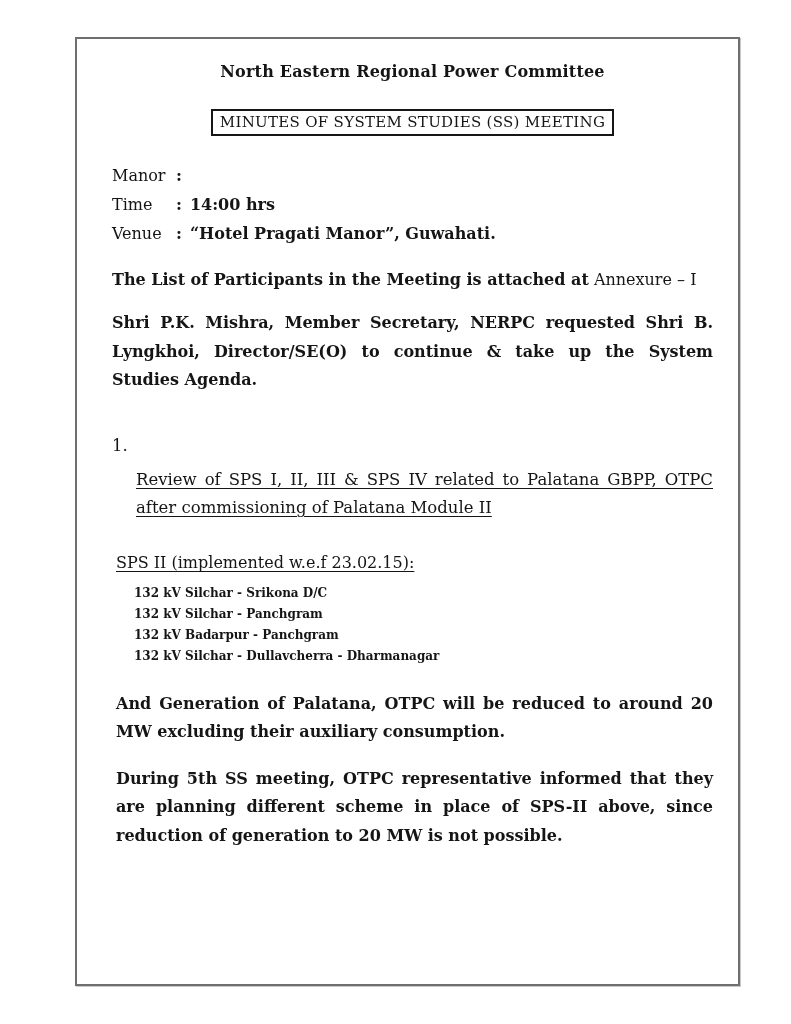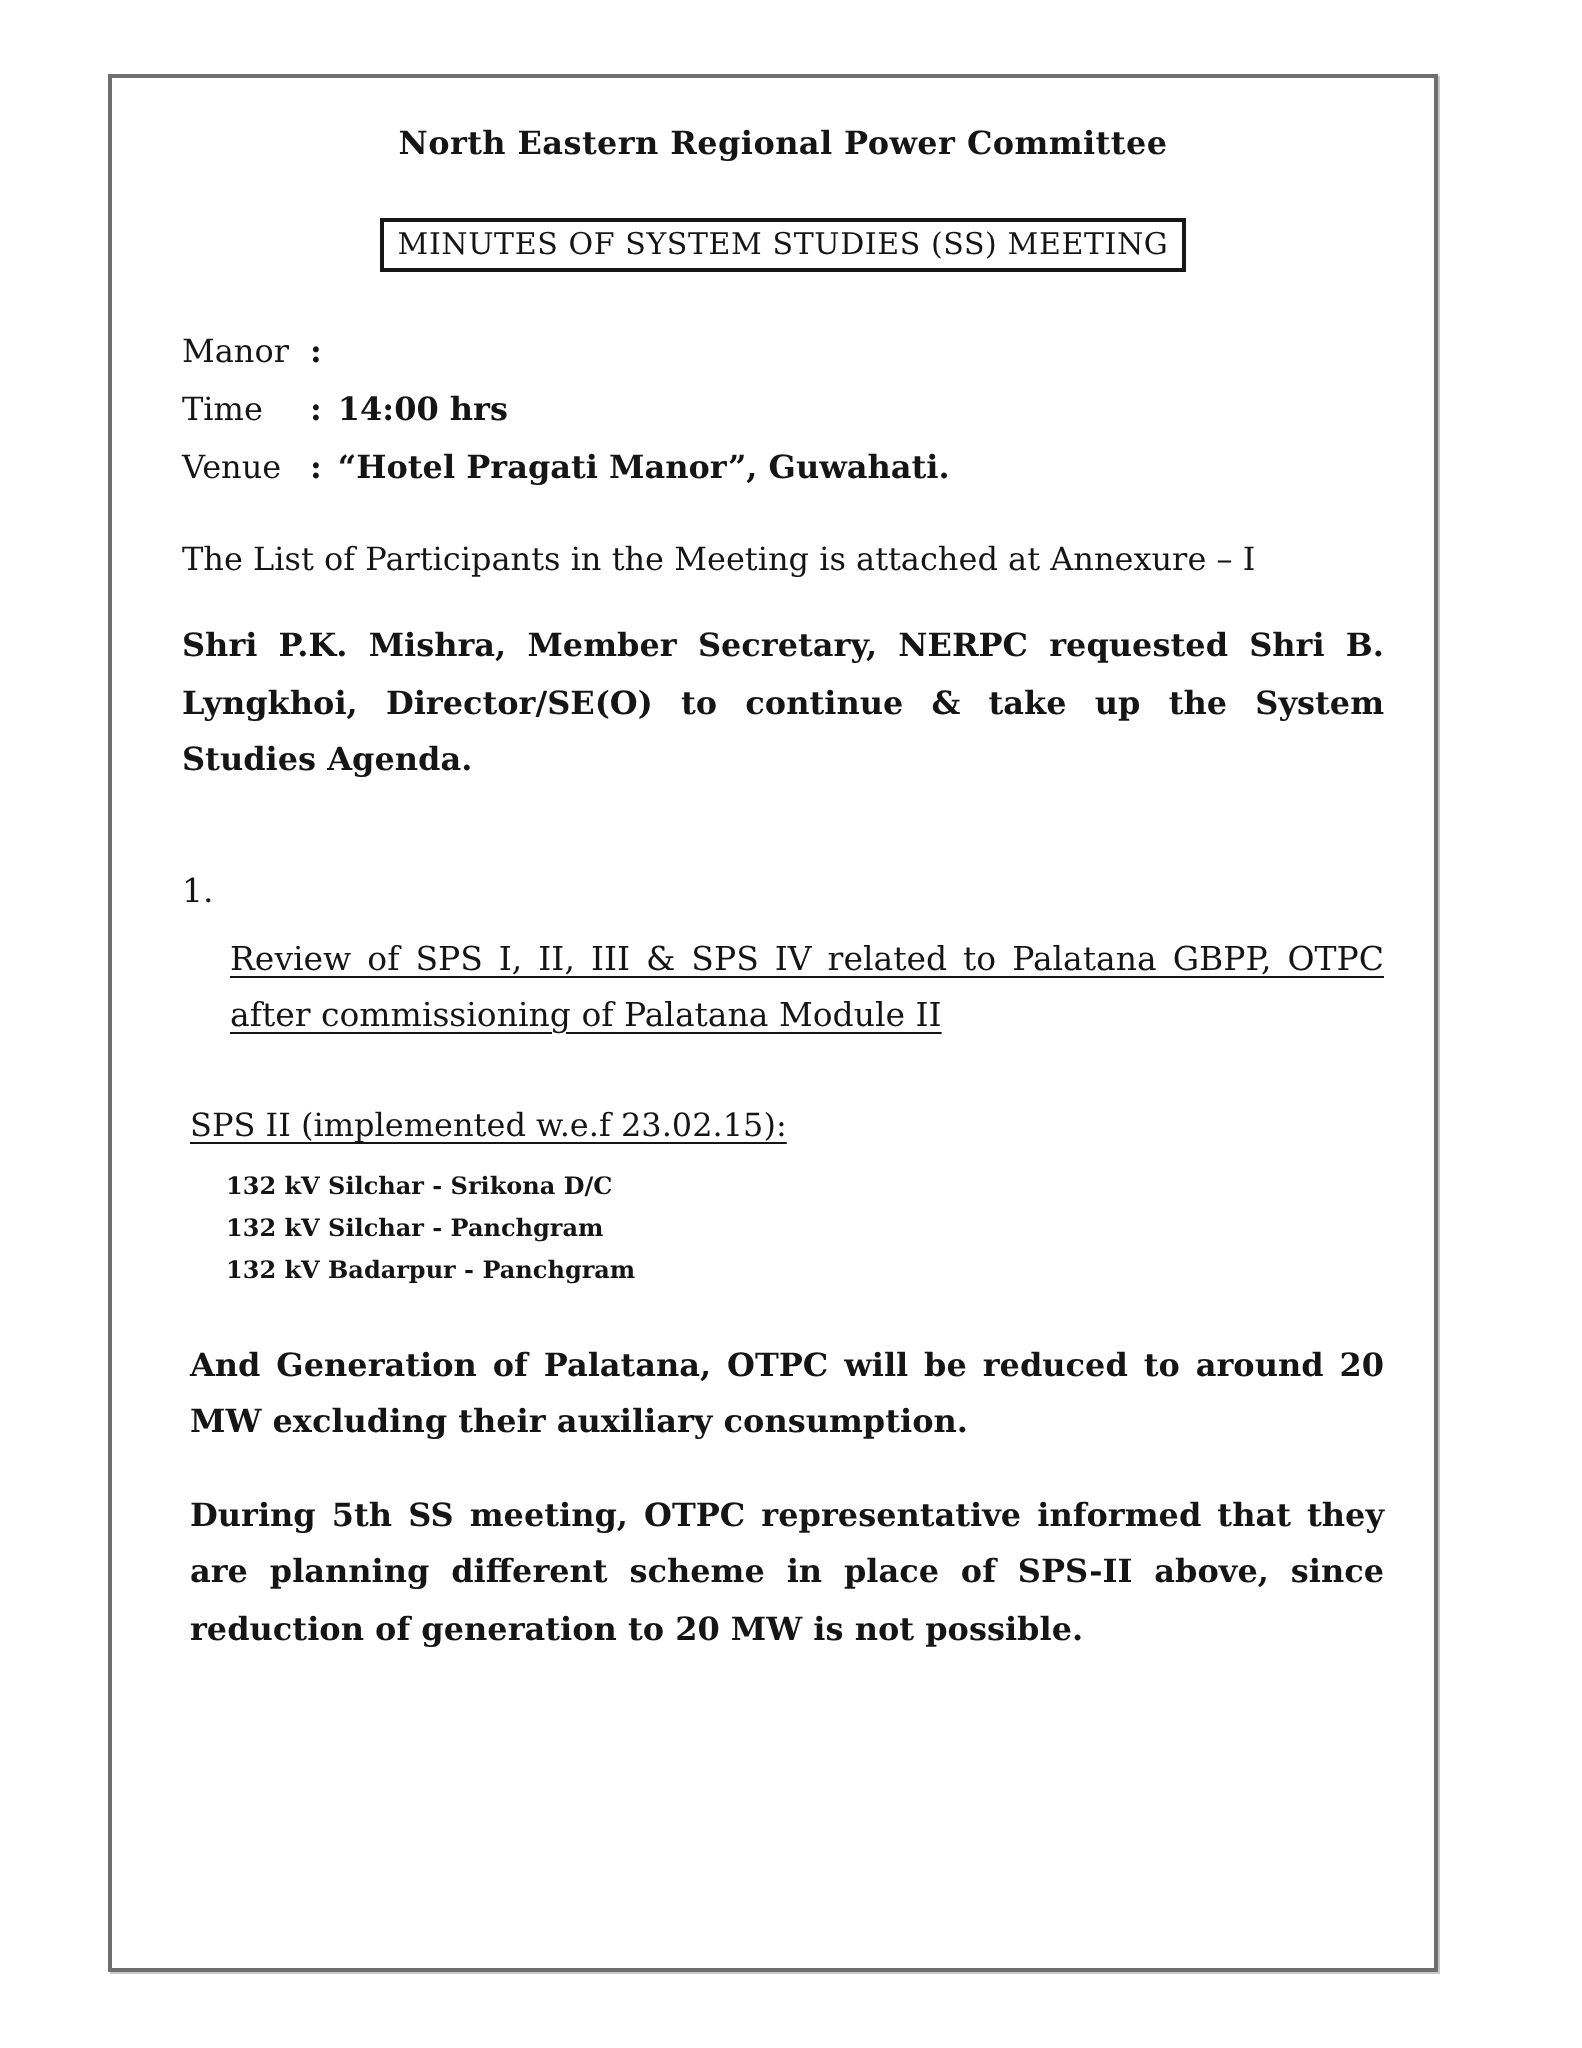--- a/index.html
+++ b/index.html
@@ -5,21 +5,21 @@
   * { margin: 0; padding: 0; box-sizing: border-box; }
   html, body {
     width: 791px; height: 1024px;
     background: #ffffff;
     font-family: "DejaVu Serif", "Liberation Serif", serif;
     color: #151515;
     overflow: hidden;
   }
   .page-frame {
     position: absolute;
-    left: 54px; top: 37px;
+    left: 75px; top: 37px;
     width: 665px; height: 949px;
     border: 2px solid #6f6f6f;
     box-shadow: 1px 1px 0 #c9c9c9;
     background: #ffffff;
     padding: 12px 25px 0 35px;
   }
   .org-title {
     margin-top: 11px;
     text-align: center;
     font-weight: bold;
@@ -33,21 +33,21 @@
     padding: 2px 7px 3px 7px;
     font-size: 15px;
     letter-spacing: 0.3px;
   }
   .meta { margin-top: 25px; font-size: 16px; }
   .meta-row { display: flex; line-height: 29px; }
   .meta-label { width: 64px; }
   .meta-colon { font-weight: bold; margin-right: 8px; }
   .meta-value { font-weight: bold; }
   .participants { margin-top: 18px; font-size: 16px; line-height: 1.7; }
-  .participants .bold-part { font-weight: normal; }
+  .participants .bold-part { font-weight: bold; }
   .para {
     font-size: 16px;
     font-weight: bold;
     text-align: justify;
     line-height: 1.78;
   }
   .intro-para { margin-top: 16px; }
   .section-heading {
     margin-top: 37px;
     display: flex;
@@ -123,20 +123,21 @@
   <div class="section-body">
 
 
     <div class="sps-heading">SPS II (implemented w.e.f 23.02.15):</div>
 
 
     <div class="elements-list">
       <div class="element-item">132 kV Silchar - Srikona D/C</div>
       <div class="element-item">132 kV Silchar - Panchgram</div>
       <div class="element-item">132 kV Badarpur - Panchgram</div>
+      <div class="element-item">132 kV Silchar - Dullavcherra - Dharmanagar</div>
     </div>
 
     <div class="para para-generation">And Generation of Palatana, OTPC will be reduced to around 20 MW excluding their auxiliary consumption.</div>
 
     <div class="para para-meeting">During 5th SS meeting, OTPC representative informed that they are planning different scheme in place of SPS-II above, since reduction of generation to 20 MW is not possible.</div>
 
   </div>
 
 </div>
 

